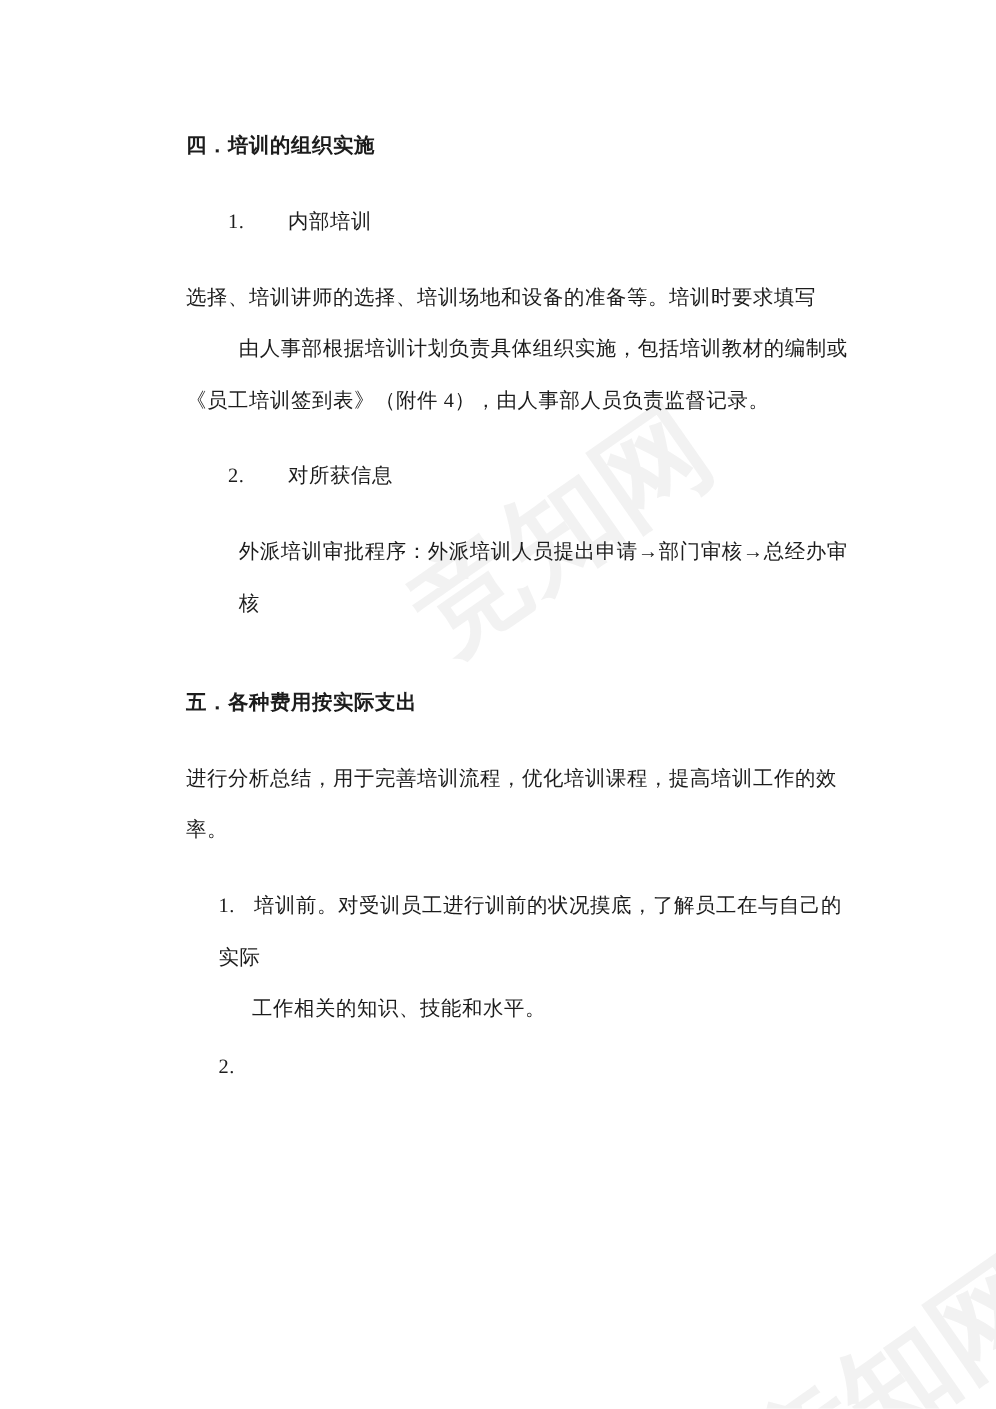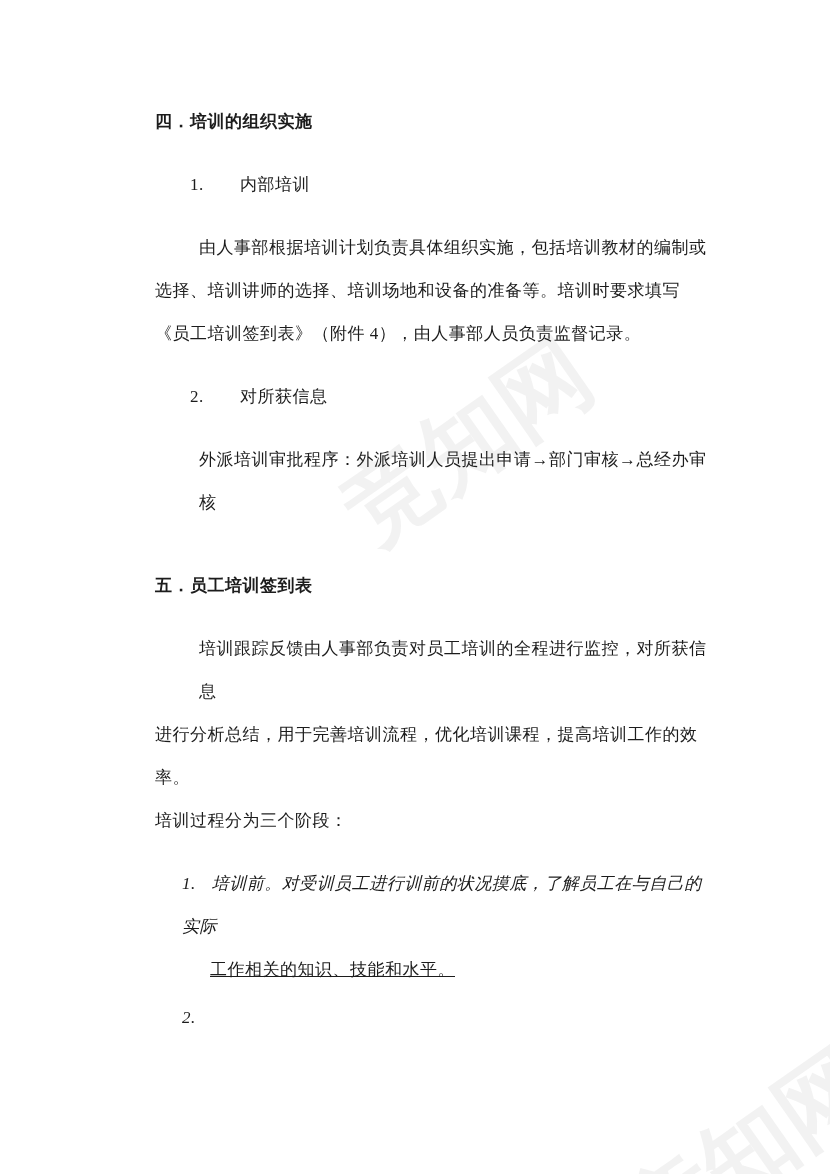--- a/index.html
+++ b/index.html
@@ -26,23 +26,23 @@
   .line {
     line-height: 43px;
     white-space: pre-wrap;
   }
   .block { margin-top: 20px; }
   .block-lg { margin-top: 40px; }
   .heading { font-weight: 700; }
   .fl-indent { padding-left: 44px; }      
   .sub-item { padding-left: 35px; }       
   .sub-item .num { display: inline-block; min-width: 14px; margin-right: 36px; }
-  .list-item .li-first { padding-left: 27px; font-style: italic; }
+  .list-item .li-first { padding-left: 27px; }
   .list-item .num { display: inline-block; min-width: 12px; margin-right: 16px; }
-  .list-item .li-cont { padding-left: 55px; text-decoration: underline; }
+  .list-item .li-cont { padding-left: 55px; }
   .watermark {
     position: absolute;
     z-index: 1;
     font-family: "DejaVu Sans", sans-serif;
     font-size: 92px;
     font-weight: bold;
     color: rgba(90, 90, 90, 0.08);
     transform: rotate(-35deg);
     white-space: nowrap;
     pointer-events: none;
@@ -59,37 +59,35 @@
   <div class="watermark wm-1">竞知网</div>
   <div class="watermark wm-2">竞知网</div>
 
   <div class="content">
 
     <div class="line heading">四．培训的组织实施</div>
 
     <div class="line sub-item block"><span class="num">1.</span><span>内部培训</span></div>
 
     <div class="block">
+      <div class="line">选择、培训讲师的选择、培训场地和设备的准备等。培训时要求填写</div>
       <div class="line fl-indent">由人事部根据培训计划负责具体组织实施，包括培训教材的编制或</div>
-      <div class="line">选择、培训讲师的选择、培训场地和设备的准备等。培训时要求填写</div>
       <div class="line">《员工培训签到表》（附件 4），由人事部人员负责监督记录。</div>
     </div>
 
     <div class="line sub-item block"><span class="num">2.</span><span>对所获信息</span></div>
 
     <div class="block">
       <div class="line fl-indent">外派培训审批程序：外派培训人员提出申请→部门审核→总经办审核</div>
     </div>
 
-    <div class="line heading block-lg">五．员工培训签到表</div>
+    <div class="line heading block-lg">五．各种费用按实际支出</div>
 
     <div class="block">
-      <div class="line fl-indent">培训跟踪反馈由人事部负责对员工培训的全程进行监控，对所获信息</div>
       <div class="line">进行分析总结，用于完善培训流程，优化培训课程，提高培训工作的效率。</div>
-      <div class="line">培训过程分为三个阶段：</div>
     </div>
 
     <div class="block list-item">
       <div class="line li-first"><span class="num">1.</span><span>培训前。对受训员工进行训前的状况摸底，了解员工在与自己的实际</span></div>
       <div class="line li-cont">工作相关的知识、技能和水平。</div>
     </div>
 
     <div class="list-item" style="margin-top:5px;">
       <div class="line li-first"><span class="num">2.</span></div>
     </div>

